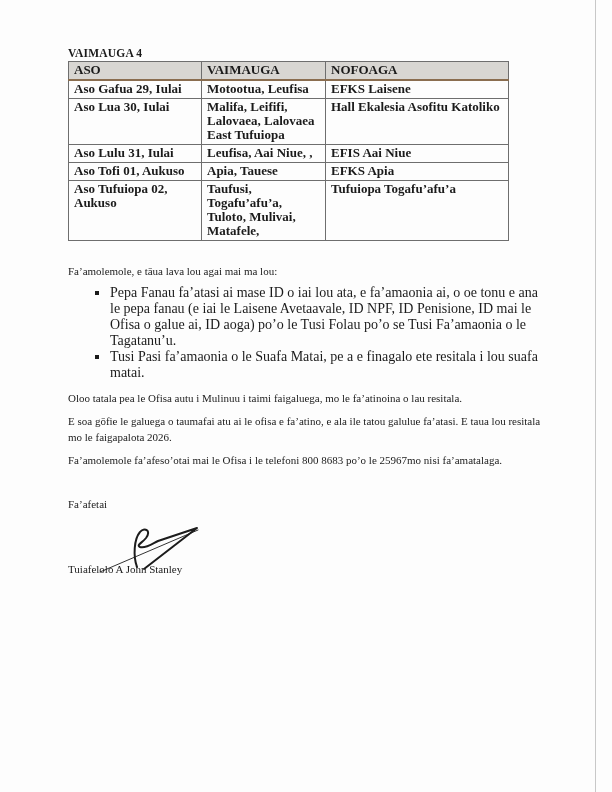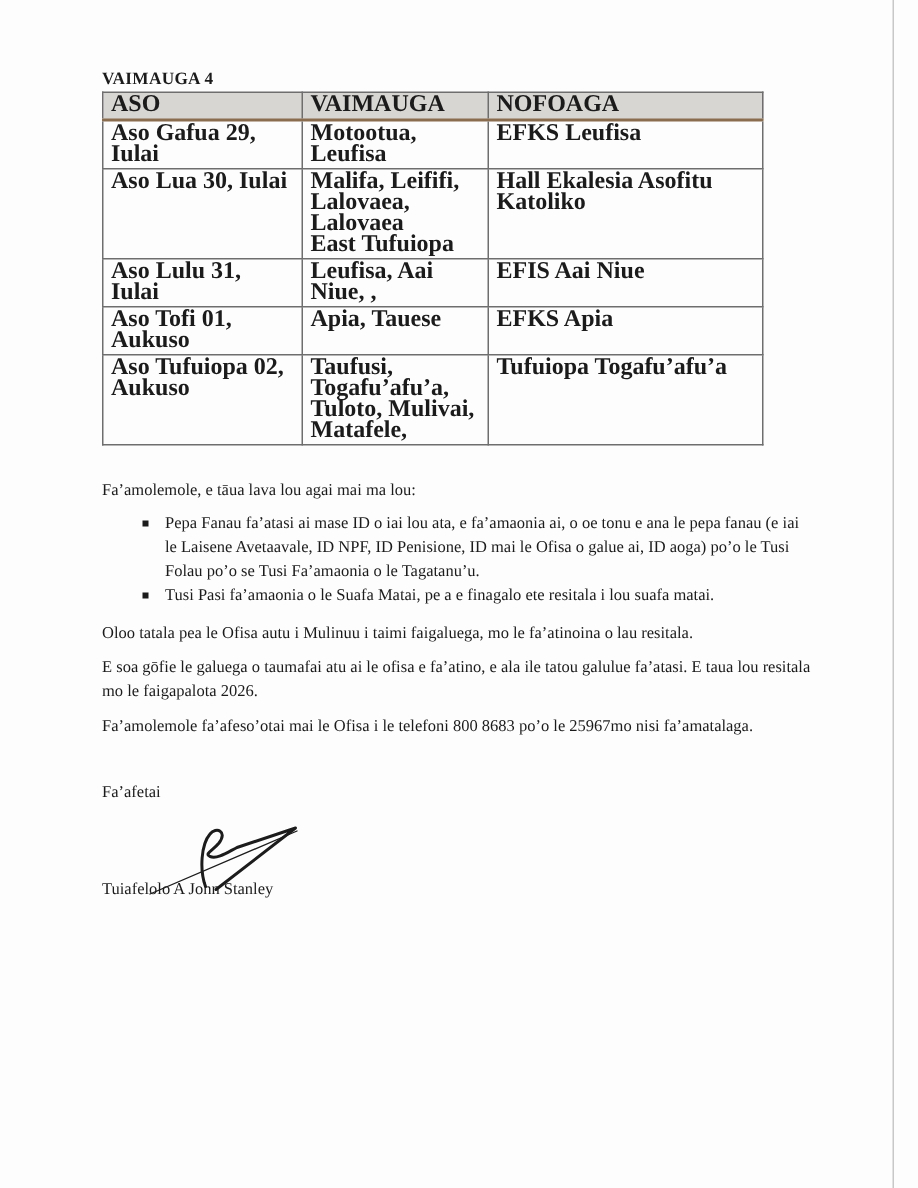--- a/index.html
+++ b/index.html
@@ -20,21 +20,21 @@
   }
   .title{
     font-size:11.5px;
     font-weight:bold;
     letter-spacing:.2px;
     margin:0 0 2px 0;
   }
   table.sched{
     border-collapse:collapse;
     width:440px;
-    font-size:16px;
+    font-size:13px;
     line-height:14px;
     font-weight:bold;
     table-layout:fixed;
   }
   table.sched th, table.sched td{
     border:1px solid var(--table_border,#6e6e6e);
     padding:1px 5px 2px 5px;
     vertical-align:top;
     text-align:left;
     white-space:pre-line;
@@ -51,21 +51,21 @@
     margin:0;
   }
   .intro{margin-top:22px !important;}
   .bullets{
     list-style:none;
     margin:6px 0 0 0;
     padding:0 0 0 42px;
   }
   .bullets li{
     position:relative;
-    font-size:11px;
+    font-size:14px;
     line-height:16px;
     margin:0;
   }
   .sq{
     position:absolute;
     left:-15px;top:6px;
     width:4px;height:4px;
     background:var(--text,#1b1b1b);
     display:block;
   }
@@ -119,21 +119,21 @@
       <tr>
         <th>ASO</th>
         <th>VAIMAUGA</th>
         <th>NOFOAGA</th>
       </tr>
     </thead>
     <tbody>
       <tr>
         <td>Aso Gafua 29, Iulai</td>
         <td>Motootua, Leufisa</td>
-        <td>EFKS Leufisa</td>
+        <td>EFKS Laisene</td>
       </tr>
       <tr>
         <td>Aso Lua 30, Iulai</td>
         <td>Malifa, Leififi,
 Lalovaea, Lalovaea
 East Tufuiopa</td>
         <td>Hall Ekalesia Asofitu Katoliko</td>
       </tr>
       <tr>
         <td>Aso Lulu 31, Iulai</td>

